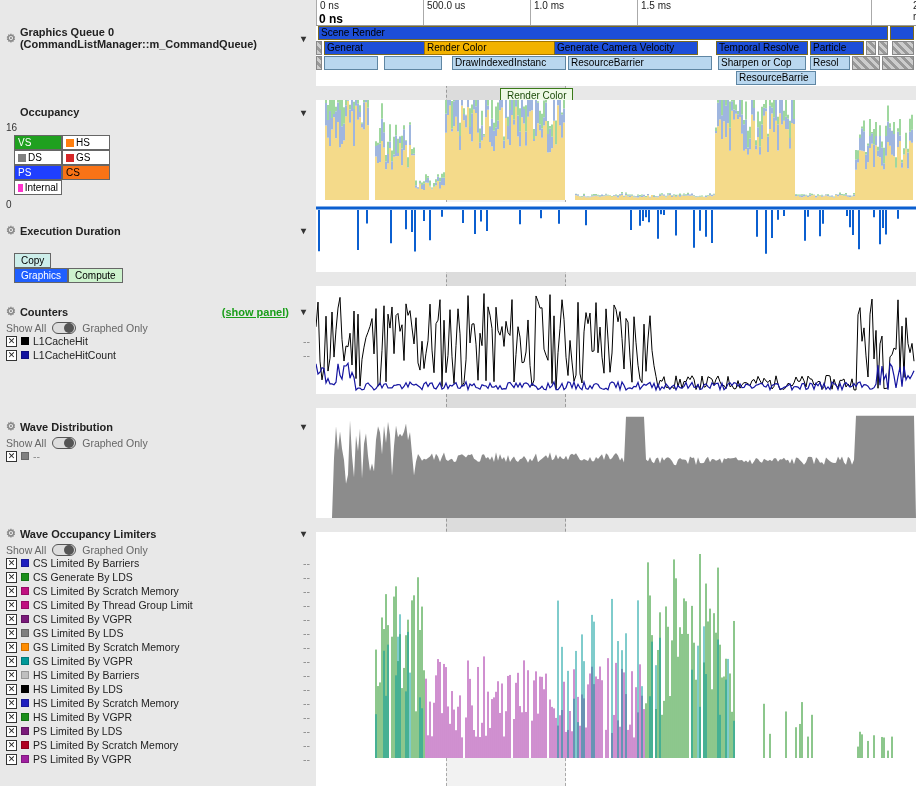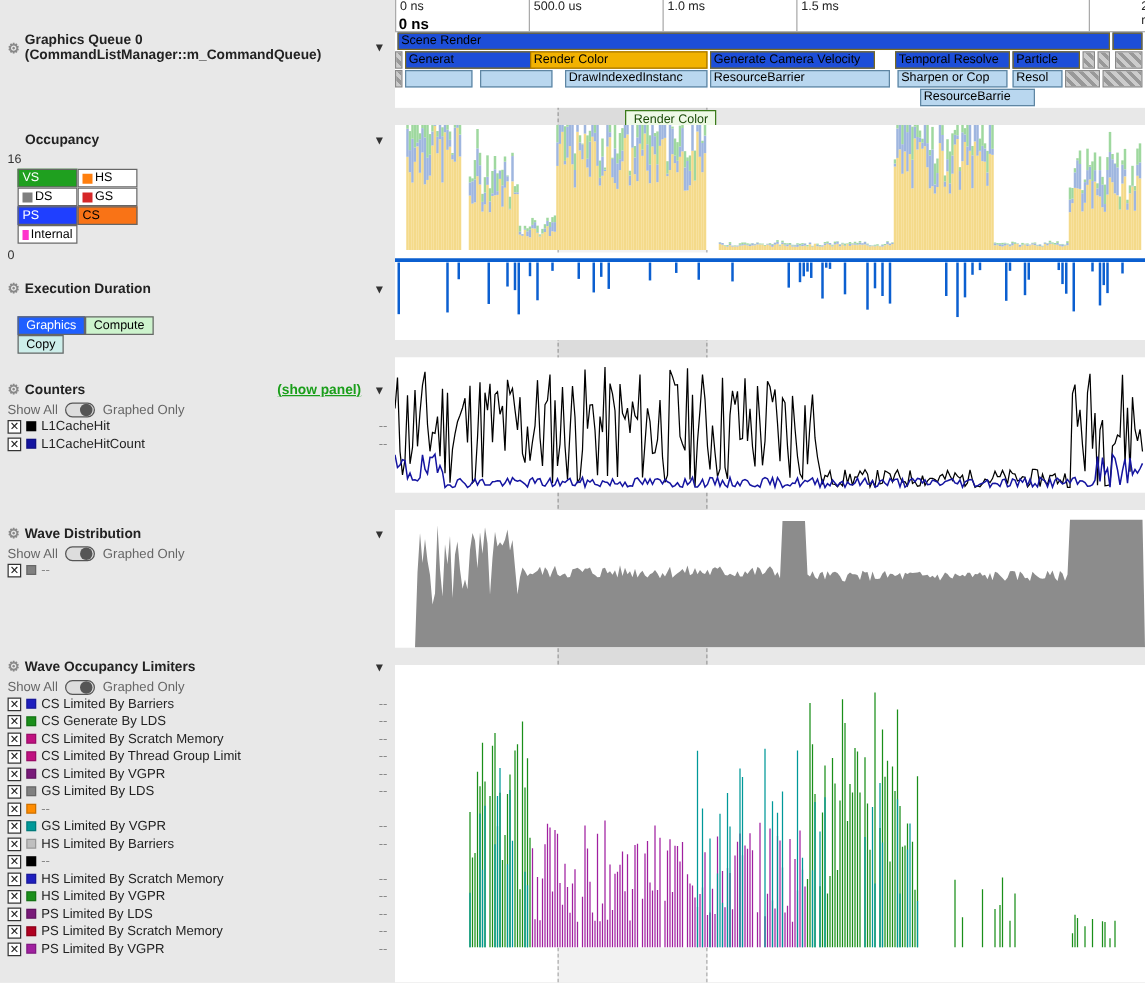--- a/index.html
+++ b/index.html
@@ -92,25 +92,25 @@
     </div>
     <div class="ticklabel" style="width:140px;margin-top:4px">0</div>
 
     <div class="section-header">
       <span class="gear">⚙</span>
       <span class="title">Execution Duration</span>
       <span class="caret">▾</span>
     </div>
     <div style="height:12px"></div>
     <div class="pill-row" style="margin-left:8px">
+      <span class="pill" style="background:#cdeeea">Copy</span>
+    </div>
+    <div class="pill-row" style="margin-left:8px">
       <span class="pill" style="background:#1f5fff;color:#fff">Graphics</span>
       <span class="pill" style="background:#cdf3cd">Compute</span>
-    </div>
-    <div class="pill-row" style="margin-left:8px">
-      <span class="pill" style="background:#cdeeea">Copy</span>
     </div>
 
     <div class="section-header" style="margin-top:22px">
       <span class="gear">⚙</span>
       <span class="title">Counters</span>
       <span class="show-panel">(show panel)</span>
       <span class="caret" style="margin-left:8px">▾</span>
     </div>
     <div class="show-all-row">
       <span>Show All</span>
@@ -193,37 +193,39 @@
         </div>
         <div class="counter-row">
           <span class="box">✕</span>
       <span class="sw" style="background:#808080"></span>
       <span class="lbl">GS Limited By LDS</span>
       <span class="dots">--</span>
         </div>
         <div class="counter-row">
           <span class="box">✕</span>
       <span class="sw" style="background:#ff8c00"></span>
+      <span class="lbl">GS Limited By Scratch Memory</span>
       <span class="dots">--</span>
         </div>
         <div class="counter-row">
           <span class="box">✕</span>
       <span class="sw" style="background:#009999"></span>
       <span class="lbl">GS Limited By VGPR</span>
       <span class="dots">--</span>
         </div>
         <div class="counter-row">
           <span class="box">✕</span>
       <span class="sw" style="background:#bfbfbf"></span>
       <span class="lbl">HS Limited By Barriers</span>
       <span class="dots">--</span>
         </div>
         <div class="counter-row">
           <span class="box">✕</span>
       <span class="sw" style="background:#000000"></span>
+      <span class="lbl">HS Limited By LDS</span>
       <span class="dots">--</span>
         </div>
         <div class="counter-row">
           <span class="box">✕</span>
       <span class="sw" style="background:#1f1fbf"></span>
       <span class="lbl">HS Limited By Scratch Memory</span>
       <span class="dots">--</span>
         </div>
         <div class="counter-row">
           <span class="box">✕</span>
@@ -273,40 +275,40 @@
 
     <div class="tracks">
       <div class="lane">
         <div class="blk y" style="left:2px;width:570px">Scene Render</div>
         <div class="blk y" style="left:574px;width:24px"></div>
       </div>
       <div class="lane">
         <div class="blk hatch" style="left:0;width:6px"></div>
         <div class="blk y" style="left:8px;width:104px">Generat</div>
         <div class="blk o" style="left:108px;width:142px">Render Color</div>
-        <div class="blk y" style="left:252px;width:132px">Generate Camera Velocity</div>
+        <div class="blk y" style="left:238px;width:144px">Generate Camera Velocity</div>
         <div class="blk y" style="left:400px;width:92px">Temporal Resolve</div>
         <div class="blk y" style="left:494px;width:54px">Particle</div>
         <div class="blk hatch" style="left:550px;width:10px"></div>
         <div class="blk hatch" style="left:562px;width:10px"></div>
         <div class="blk hatch" style="left:576px;width:22px"></div>
       </div>
       <div class="lane">
         <div class="blk hatch" style="left:0;width:6px"></div>
         <div class="blk b" style="left:8px;width:54px"></div>
         <div class="blk b" style="left:68px;width:58px"></div>
         <div class="blk b" style="left:136px;width:114px">DrawIndexedInstanc</div>
         <div class="blk b" style="left:252px;width:144px">ResourceBarrier</div>
         <div class="blk b" style="left:402px;width:88px">Sharpen or Cop</div>
         <div class="blk b" style="left:494px;width:40px">Resol</div>
         <div class="blk hatch" style="left:536px;width:28px"></div>
         <div class="blk hatch" style="left:566px;width:32px"></div>
       </div>
       <div class="lane">
-        <div class="blk b" style="left:420px;width:92px">ResourceBarrie</div>
+        <div class="blk b" style="left:420px;width:80px">ResourceBarrie</div>
       </div>
       <div class="tooltip" style="left:184px;top:62px">Render Color</div>
     </div>
 
     <div class="gap"></div>
 
     <div class="graph-region">
       <svg id="g-occ" width="600" height="100" preserveAspectRatio="none">
           <polyline points="10,100 10,25.47925240054869" fill="none" stroke="#f4da8a" stroke-width="2"></polyline>
           <polyline points="10,25.47925240054869 10,3.0476680384087693" fill="none" stroke="#9fb6df" stroke-width="2"></polyline>

